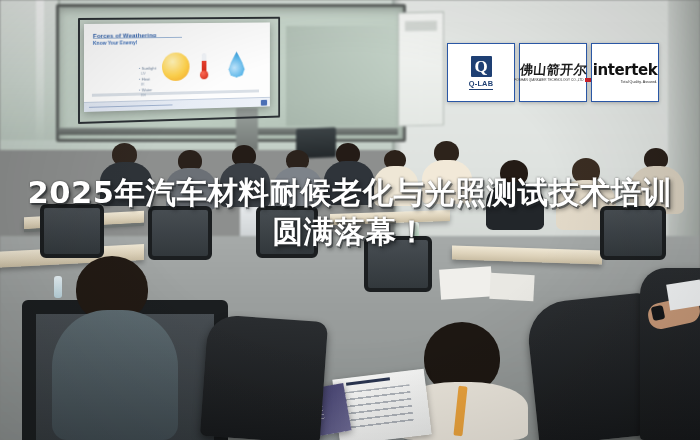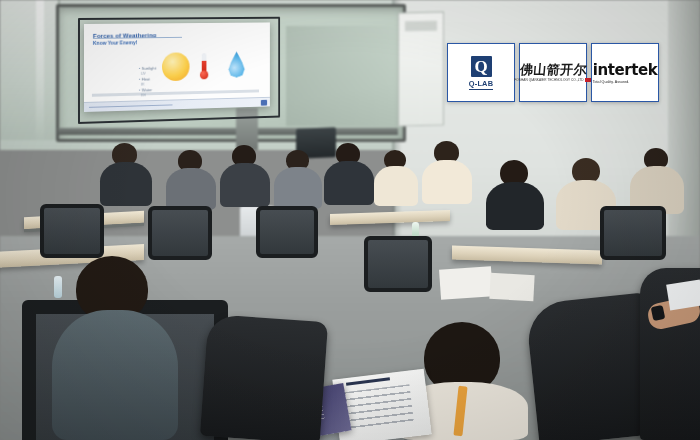--- a/index.html
+++ b/index.html
@@ -212,21 +212,21 @@
     line-height:14px;transform:skewX(-5deg);
   }
   .cn-sub{
     margin-top:1px;font-size:3.1px;color:#333;letter-spacing:.1px;
     white-space:nowrap;display:flex;align-items:center;gap:1px;
   }
   .cn-sub .redmark{
     display:inline-block;width:7px;height:4px;background:#c8202a;
   }
   
-  .itk{display:flex;flex-direction:column;align-items:flex-start;}
+  .itk{display:flex;flex-direction:column;align-items:flex-end;}
   .itk-word{
     font-size:15px;font-weight:bold;color:#111;letter-spacing:-.4px;
     font-family:"DejaVu Sans",sans-serif;
   }
   .itk-tag{margin-top:1px;font-size:3.6px;color:#222;letter-spacing:.05px;white-space:nowrap;}
 
   
   .title-wrap{
     position:absolute;left:0;top:176px;width:700px;z-index:50;text-align:center;
     pointer-events:none;
@@ -394,14 +394,18 @@
     </div>
 
     <div class="logo-card">
       <div class="itk">
         <div class="itk-word">intertek</div>
         <div class="itk-tag">Total Quality. Assured.</div>
       </div>
     </div>
   </div>
 
+  <div class="title-wrap">
+    <div class="title-line l1">2025年汽车材料耐候老化与光照测试技术培训</div>
+    <div class="title-line l2">圆满落幕！</div>
+  </div>
 
 </div>
 
 </body></html>

